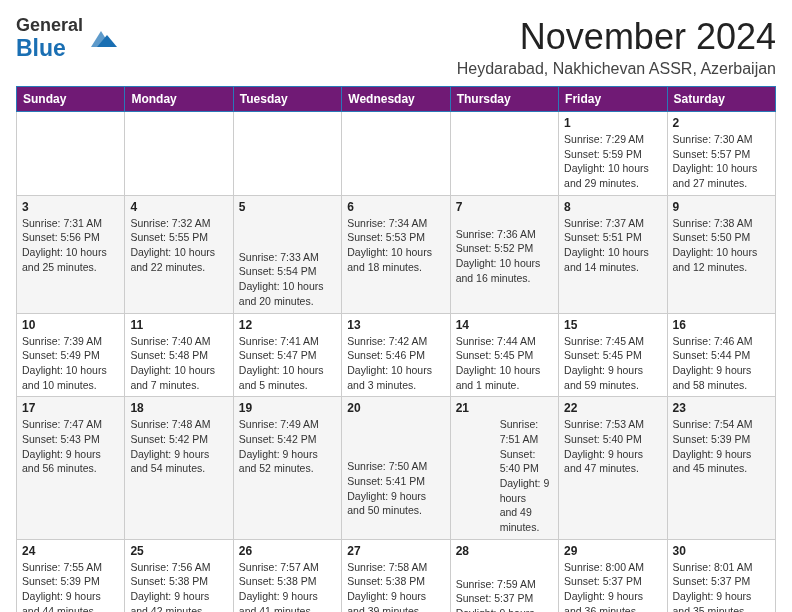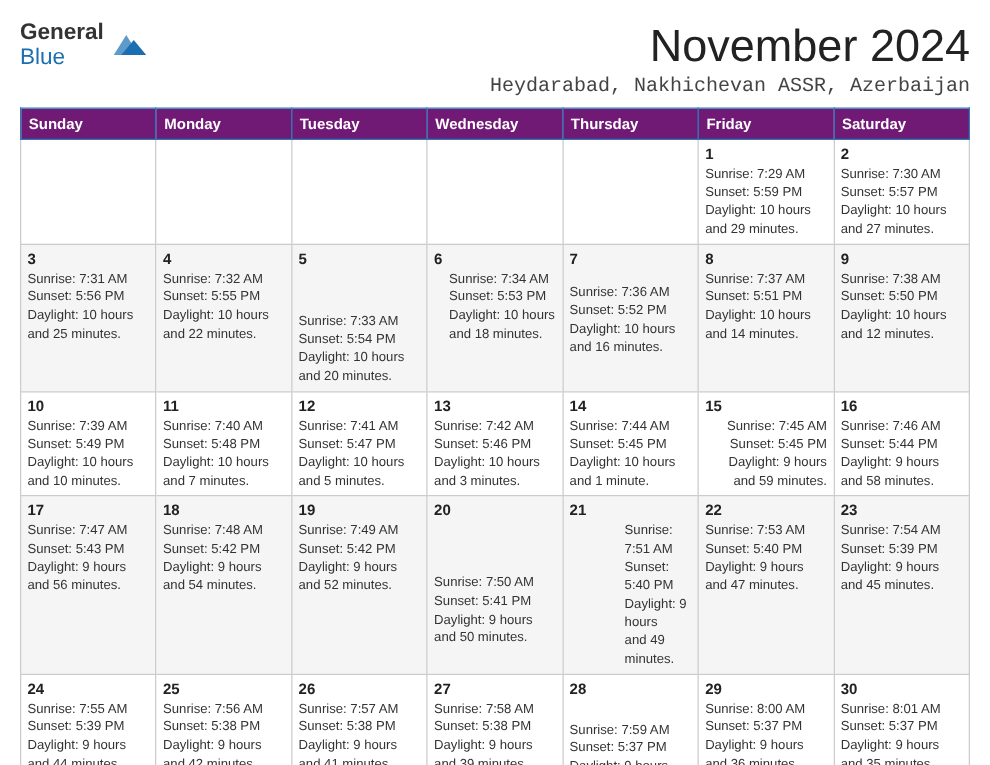--- a/index.html
+++ b/index.html
@@ -26,21 +26,20 @@
     }
     .month-title {
       font-size: 36px;
       font-weight: normal;
       color: #222;
     }
     .location-title {
       font-size: 16px;
       color: #444;
       margin-top: 2px;
-      font-family: Liberation Mono, monospace;
     }
     .calendar-table {
       width: 100%;
       border-collapse: collapse;
       font-size: 11px;
     }
     .calendar-table th {
       background-color: #701a75;
       color: #fff;
       text-align: left;
@@ -77,21 +76,21 @@
     }
   </style>
 </head>
 <body>
 
 <div class="header-section">
   <div class="logo">
     <div style="display:flex;align-items:center;gap:4px;">
       <div style="display:flex;flex-direction:column;line-height:1.1;">
         <span style="font-size:18px;font-weight:bold;color:#333;">General</span>
-        <span style="font-size:18px;font-weight:normal;color:#1a6fb3;">Blue</span>
+        <span style="font-size:23px;font-weight:bold;color:#1a6fb3;">Blue</span>
       </div>
       <svg width="30" height="24" viewBox="0 0 30 24">
         <polygon points="4,20 14,4 24,20" fill="#1a6fb3" opacity="0.7"></polygon>
         <polygon points="10,20 20,8 30,20" fill="#1a6fb3"></polygon>
       </svg>
     </div>
   </div>
   <div class="title-section">
     <div class="month-title">November 2024</div>
     <div class="location-title">Heydarabad, Nakhichevan ASSR, Azerbaijan</div>
@@ -149,21 +148,21 @@
         </td>
         <td>
           <span class="day-number">5</span>
           <div class="day-info" style="white-space: pre-line; margin-top: 36px;">Sunrise: 7:33 AM
 Sunset: 5:54 PM
 Daylight: 10 hours
 and 20 minutes.</div>
         </td>
         <td>
           <span class="day-number">6</span>
-          <div class="day-info" style="white-space: pre-line; margin-left: 12px;">Sunrise: 7:34 AM
+          <div class="day-info" style="white-space: pre-line;">Sunrise: 7:34 AM
 Sunset: 5:53 PM
 Daylight: 10 hours
 and 18 minutes.</div>
         </td>
         <td>
           <span class="day-number">7</span>
           <div class="day-info" style="white-space: pre-line; margin-top: 13px;">Sunrise: 7:36 AM
 Sunset: 5:52 PM
 Daylight: 10 hours
 and 16 minutes.</div>
@@ -214,21 +213,21 @@
         </td>
         <td>
           <span class="day-number">14</span>
           <div class="day-info" style="white-space: pre-line;">Sunrise: 7:44 AM
 Sunset: 5:45 PM
 Daylight: 10 hours
 and 1 minute.</div>
         </td>
         <td>
           <span class="day-number">15</span>
-          <div class="day-info" style="white-space: pre-line; text-align: right;">Sunrise: 7:45 AM
+          <div class="day-info" style="white-space: pre-line;">Sunrise: 7:45 AM
 Sunset: 5:45 PM
 Daylight: 9 hours
 and 59 minutes.</div>
         </td>
         <td>
           <span class="day-number">16</span>
           <div class="day-info" style="white-space: pre-line;">Sunrise: 7:46 AM
 Sunset: 5:44 PM
 Daylight: 9 hours
 and 58 minutes.</div>

